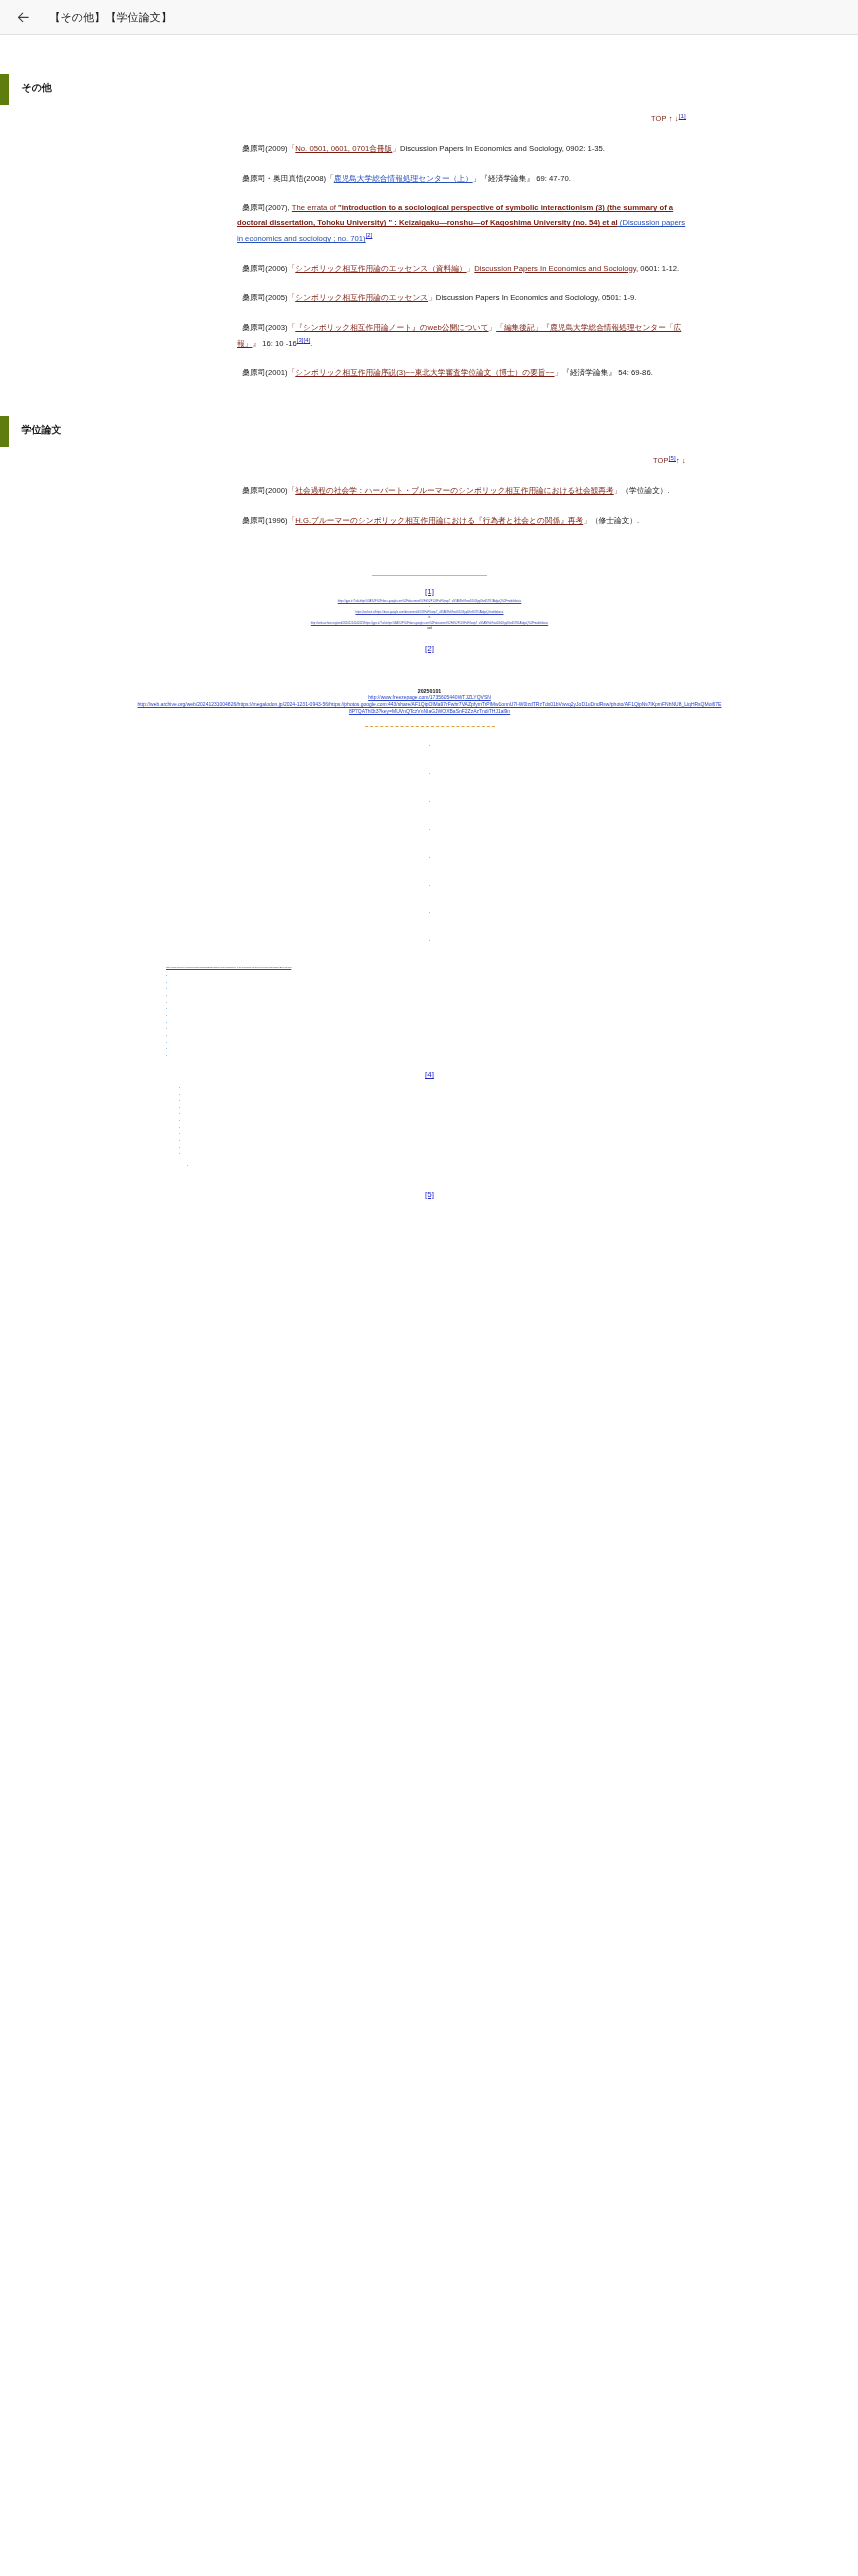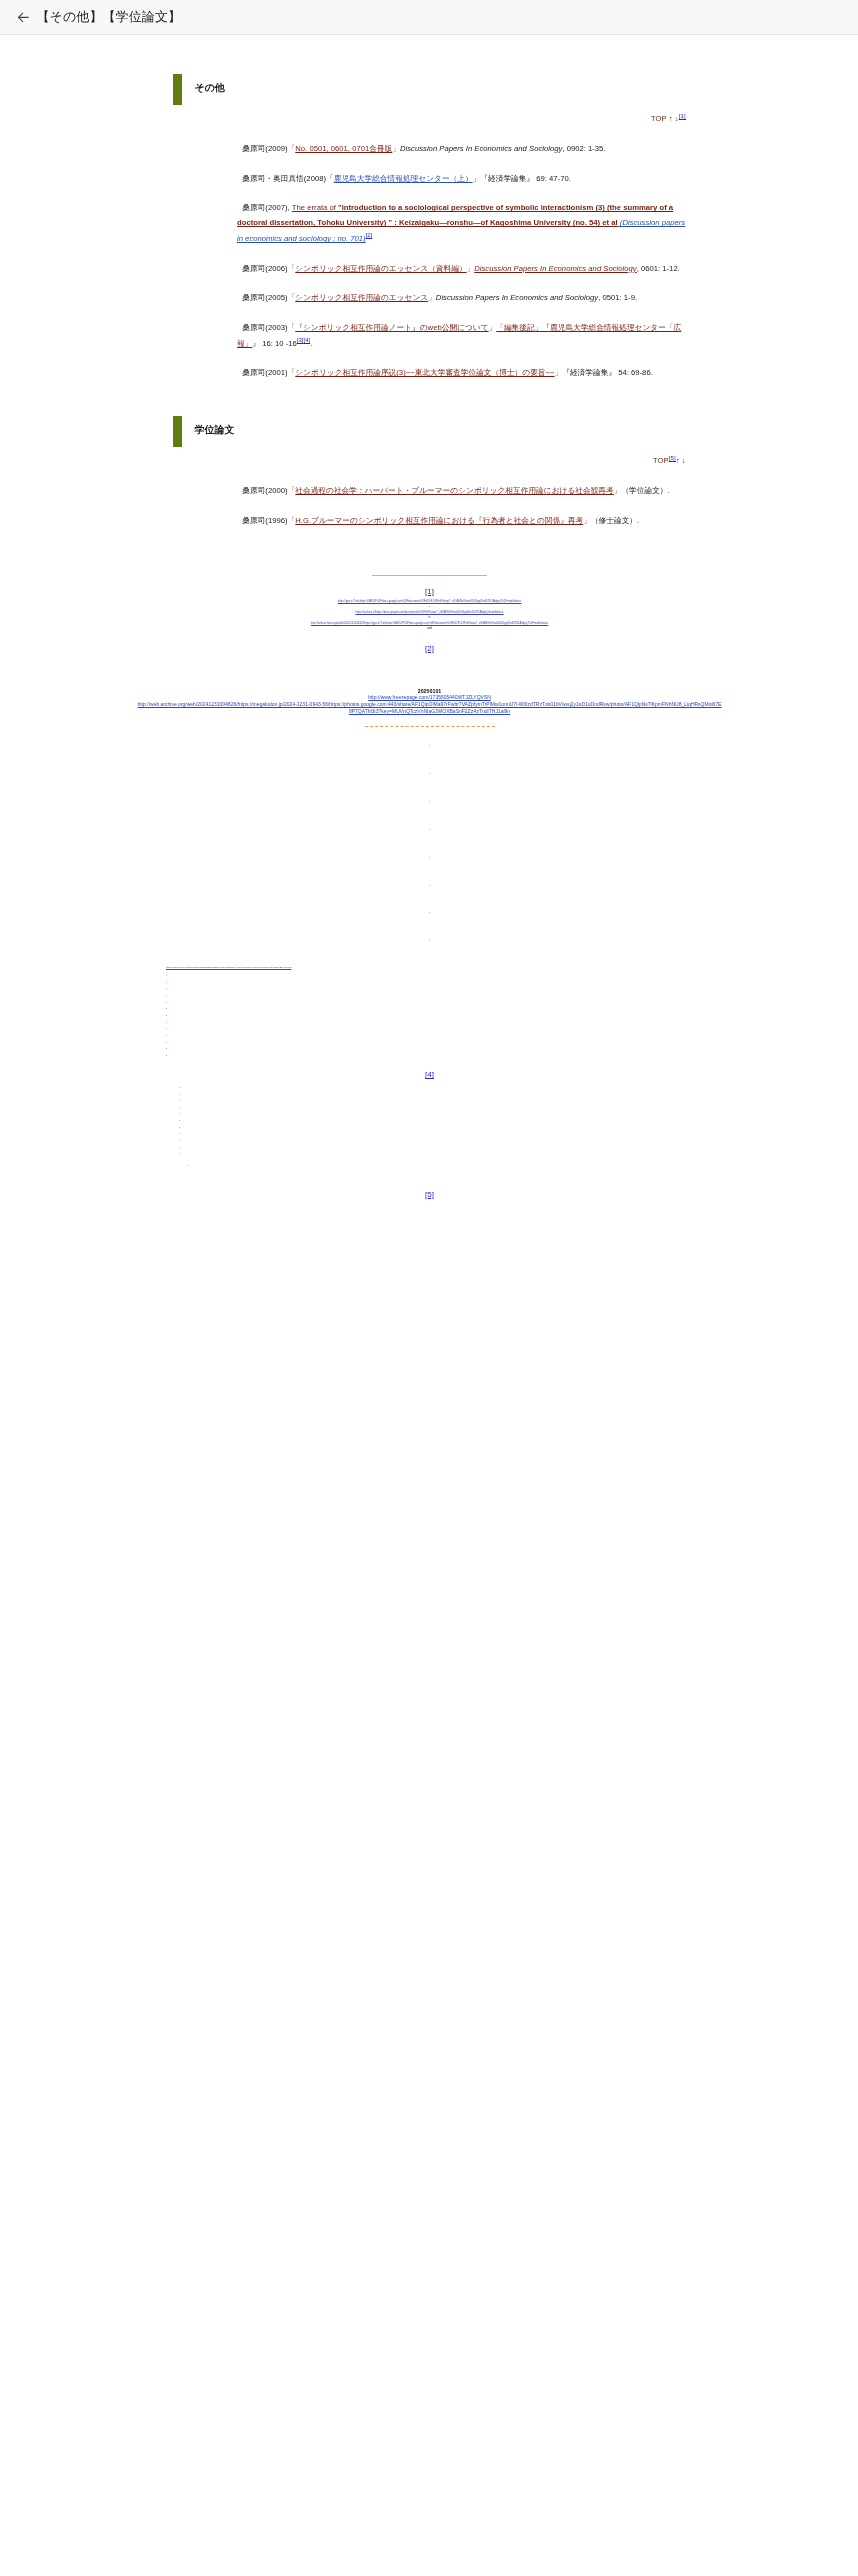--- a/index.html
+++ b/index.html
@@ -23,43 +23,42 @@
   }
   .back-btn {
     width: 27px; height: 27px;
     display: flex; align-items: center; justify-content: center;
     cursor: pointer;
     color: #3c4043;
     flex: 0 0 auto;
   }
   .back-btn svg { display: block; }
   .appbar-title {
-    font-size: 13px;
+    font-size: 11px;
     color: #202124;
-    margin-left: 0;
+    margin-left: 13px;
     letter-spacing: 0.1px;
     white-space: nowrap;
   }
 
   
   .doc {
     padding: 19px 0 40px 0;
   }
   .page {
     width: 859px;
     margin: 0 auto;
     padding: 0 0;
   }
 
   
   .section-head {
     display: flex;
     align-items: stretch;
     margin: 20px 0 0 0;
-    padding-left: 173px;
   }
   .section-bar {
     width: 9.4px;
     background: #5f7d0c;
     flex: 0 0 9.4px;
     min-height: 31px;
   }
   .section-title {
     font-size: 10px;
     font-weight: 700;
@@ -102,21 +101,21 @@
     color: #7a1c10;
     text-decoration: underline;
     cursor: pointer;
     margin-top: 24px;
   }
   .entry .lnk-blue {
     color: #2a4fb8;
     text-decoration: underline;
     cursor: pointer;
   }
-  .entry .ital { font-style: italic; }
+  .entry .ital { }
   .entry .plain { color: #1a1a1a; text-decoration: none; }
   .entry .bold-red {
     font-weight: 700;
     color: #7a1c10;
     text-decoration: underline;
   }
 
   
   .fn-sep {
     width: 115px;

